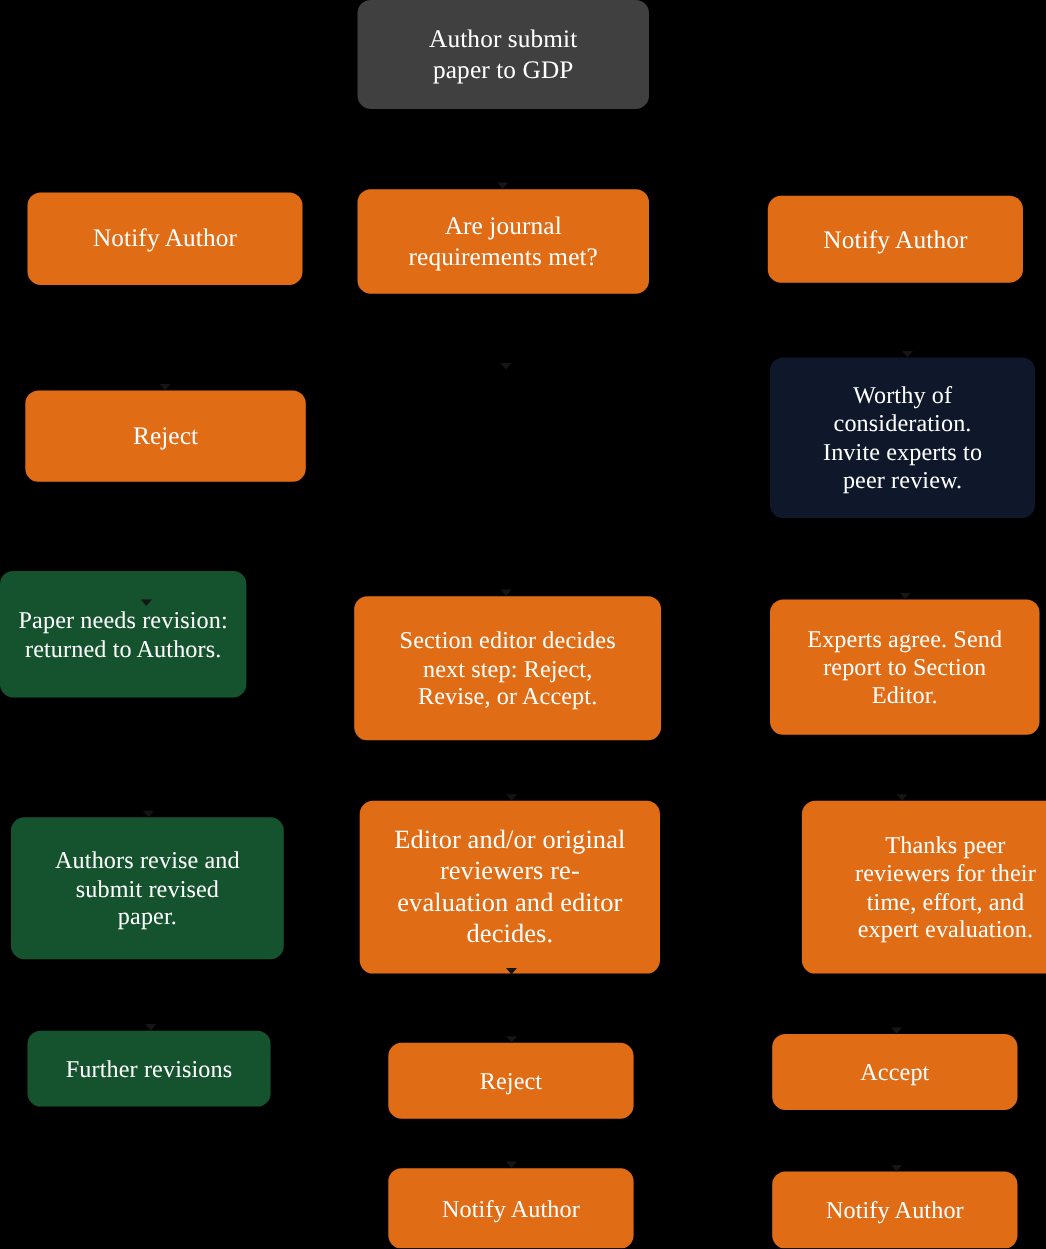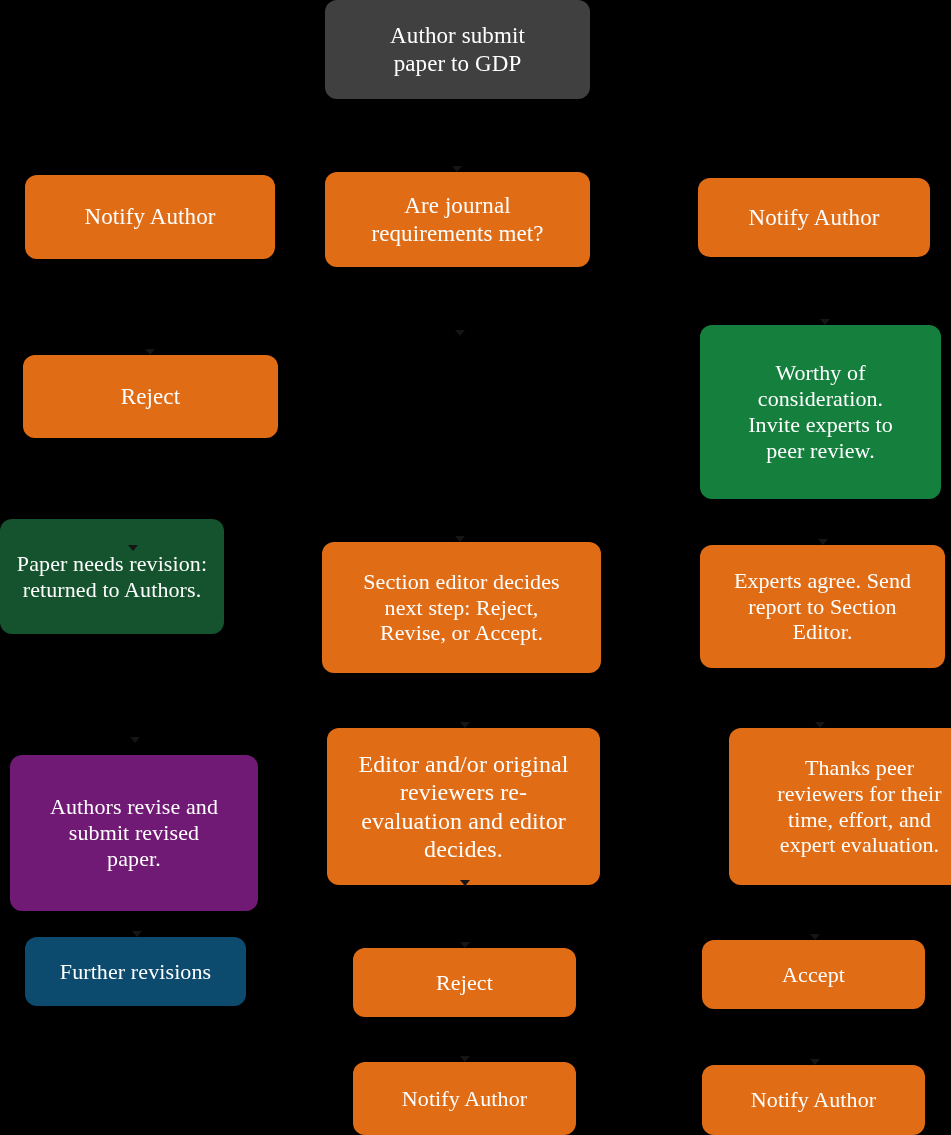--- a/index.html
+++ b/index.html
@@ -44,44 +44,44 @@
 <body>
 
 <div id="canvas">
     <div class="node" style="left: 325px; top: 0px; width: 265px; height: 99px; font-size: 23px; background: #404040; color: rgb(255, 255, 255);">Author submit
 paper to GDP</div>
     <div class="node" style="left: 25px; top: 175px; width: 250px; height: 84px; font-size: 23px; background: rgb(224, 108, 22); color: rgb(255, 255, 255);">Notify Author</div>
     <div class="node" style="left: 325px; top: 172px; width: 265px; height: 95px; font-size: 23px; background: rgb(224, 108, 22); color: rgb(255, 255, 255);">Are journal
 requirements met?</div>
     <div class="node" style="left: 698px; top: 178px; width: 232px; height: 79px; font-size: 23px; background: rgb(224, 108, 22); color: rgb(255, 255, 255);">Notify Author</div>
     <div class="node" style="left: 23px; top: 355px; width: 255px; height: 83px; font-size: 23px; background: rgb(224, 108, 22); color: rgb(255, 255, 255);">Reject</div>
-    <div class="node" style="left: 700px; top: 325px; width: 241px; height: 174px; font-size: 22px; background: #15803d; color: rgb(255, 255, 255);">Worthy of
+    <div class="node" style="left: 700px; top: 325px; width: 241px; height: 146px; font-size: 22px; background: #0f172a; color: rgb(255, 255, 255);">Worthy of
 consideration.
 Invite experts to
 peer review.</div>
     <div class="node" style="left: 0px; top: 519px; width: 224px; height: 115px; font-size: 22px; background: #14532d; color: rgb(255, 255, 255);">Paper needs revision:
 returned to Authors.</div>
     <div class="node" style="left: 700px; top: 545px; width: 245px; height: 123px; font-size: 22px; background: rgb(224, 108, 22); color: rgb(255, 255, 255);">Experts agree.  Send
 report to Section
 Editor.</div>
     <div class="node" style="left: 322px; top: 542px; width: 279px; height: 131px; font-size: 22px; background: rgb(224, 108, 22); color: rgb(255, 255, 255);">Section editor decides
 next step:  Reject,
 Revise, or Accept.</div>
-    <div class="node" style="left: 10px; top: 743px; width: 248px; height: 156px; font-size: 22px; background: #701a75; color: rgb(255, 255, 255); margin-top: 12px;">Authors revise and
+    <div class="node" style="left: 10px; top: 743px; width: 248px; height: 129px; font-size: 22px; background: #14532d; color: rgb(255, 255, 255);">Authors revise and
 submit revised
 paper.</div>
     <div class="node" style="left: 327px; top: 728px; width: 273px; height: 157px; font-size: 24px; background: rgb(224, 108, 22); color: rgb(255, 255, 255);">Editor and/or original
 reviewers re-
 evaluation and editor
 decides.</div>
     <div class="node" style="left: 689px; top: 728px; width: 261px; height: 157px; font-size: 22px; background: rgb(224, 108, 22); color: rgb(255, 255, 255); margin-left: 40px;">Thanks peer
 reviewers for their
 time, effort, and
 expert evaluation.</div>
-    <div class="node" style="left: 25px; top: 937px; width: 221px; height: 69px; font-size: 22px; background: #0c4a6e; color: rgb(255, 255, 255);">Further revisions</div>
+    <div class="node" style="left: 25px; top: 937px; width: 221px; height: 69px; font-size: 22px; background: #14532d; color: rgb(255, 255, 255);">Further revisions</div>
     <div class="node" style="left: 353px; top: 948px; width: 223px; height: 69px; font-size: 22px; background: rgb(224, 108, 22); color: rgb(255, 255, 255);">Reject</div>
     <div class="node" style="left: 702px; top: 940px; width: 223px; height: 69px; font-size: 22px; background: rgb(224, 108, 22); color: rgb(255, 255, 255);">Accept</div>
     <div class="node" style="left: 353px; top: 1062px; width: 223px; height: 73px; font-size: 22px; background: rgb(224, 108, 22); color: rgb(255, 255, 255);">Notify Author</div>
     <div class="node" style="left: 702px; top: 1065px; width: 223px; height: 70px; font-size: 22px; background: rgb(224, 108, 22); color: rgb(255, 255, 255);">Notify Author</div>
     <div class="arrowhead" style="left: 452px; top: 166px;"></div>
     <div class="arrowhead" style="left: 455px; top: 330px;"></div>
     <div class="arrowhead" style="left: 145px; top: 349px;"></div>
     <div class="arrowhead" style="left: 820px; top: 319px;"></div>
     <div class="arrowhead" style="left: 455px; top: 536px;"></div>
     <div class="arrowhead" style="left: 128px; top: 545px;"></div>

